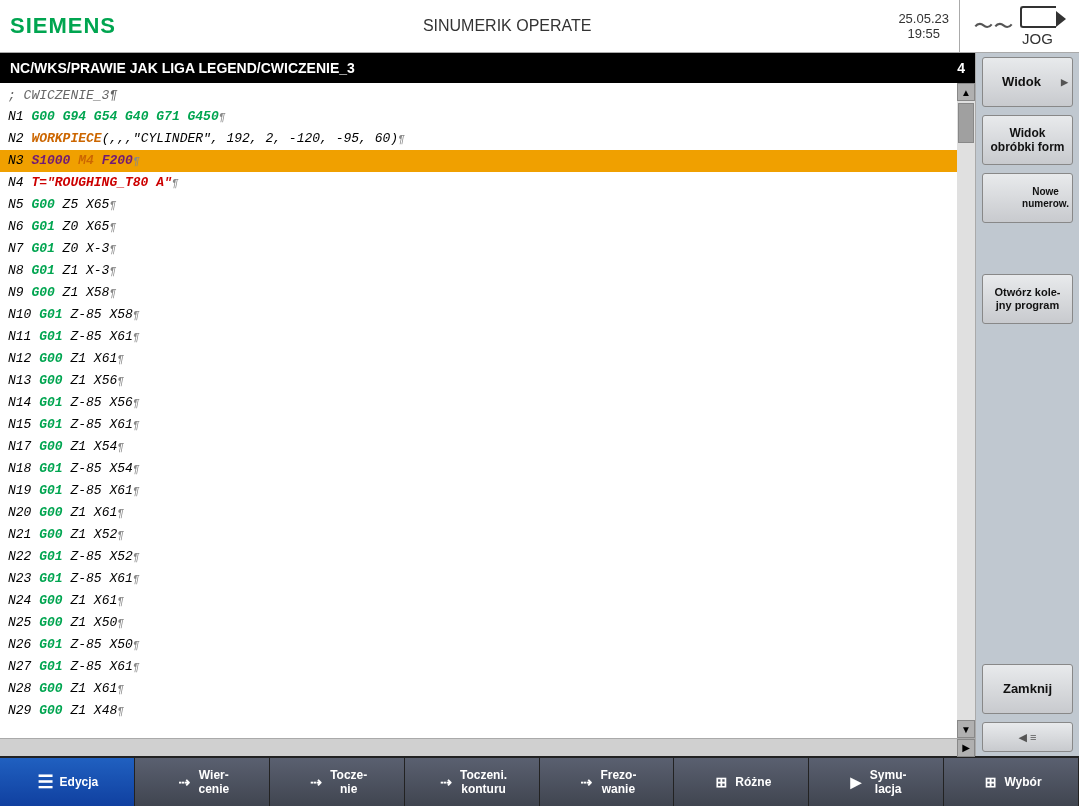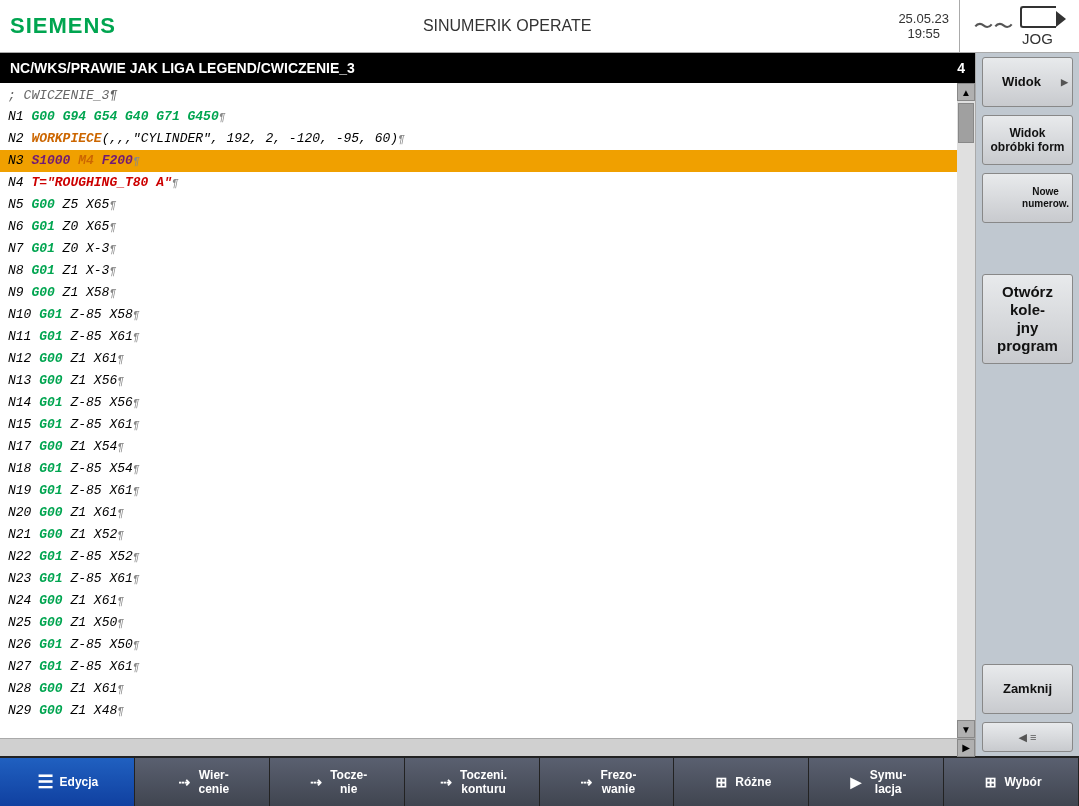--- a/index.html
+++ b/index.html
@@ -322,21 +322,21 @@
     </div>
     <div id="hscroll">
       <div id="hscroll-btn">▶</div>
     </div>
   </div>
 
   <div id="sidebar">
     <div class="sidebar-btn with-arrow">Widok</div>
     <div class="sidebar-btn" style="font-size:12px;">Widok<br>obróbki form</div>
     <div class="sidebar-btn" style="font-size:10px;padding-left:40px;">Nowe<br>numerow.</div>
-    <div class="sidebar-btn" style="font-size:15px;margin-top:47px;">Otwórz kole-<br>jny program</div>
+    <div class="sidebar-btn" style="font-size:11px;margin-top:47px;">Otwórz kole-<br>jny program</div>
     <div class="sidebar-spacer"></div>
     <div class="sidebar-btn">Zamknij</div>
     <div class="sidebar-small-btn">◀ ≡</div>
   </div>
 
 </div>
 
 <div id="toolbar">
   <div class="toolbar-btn active">
     <span class="btn-icon">☰</span>

